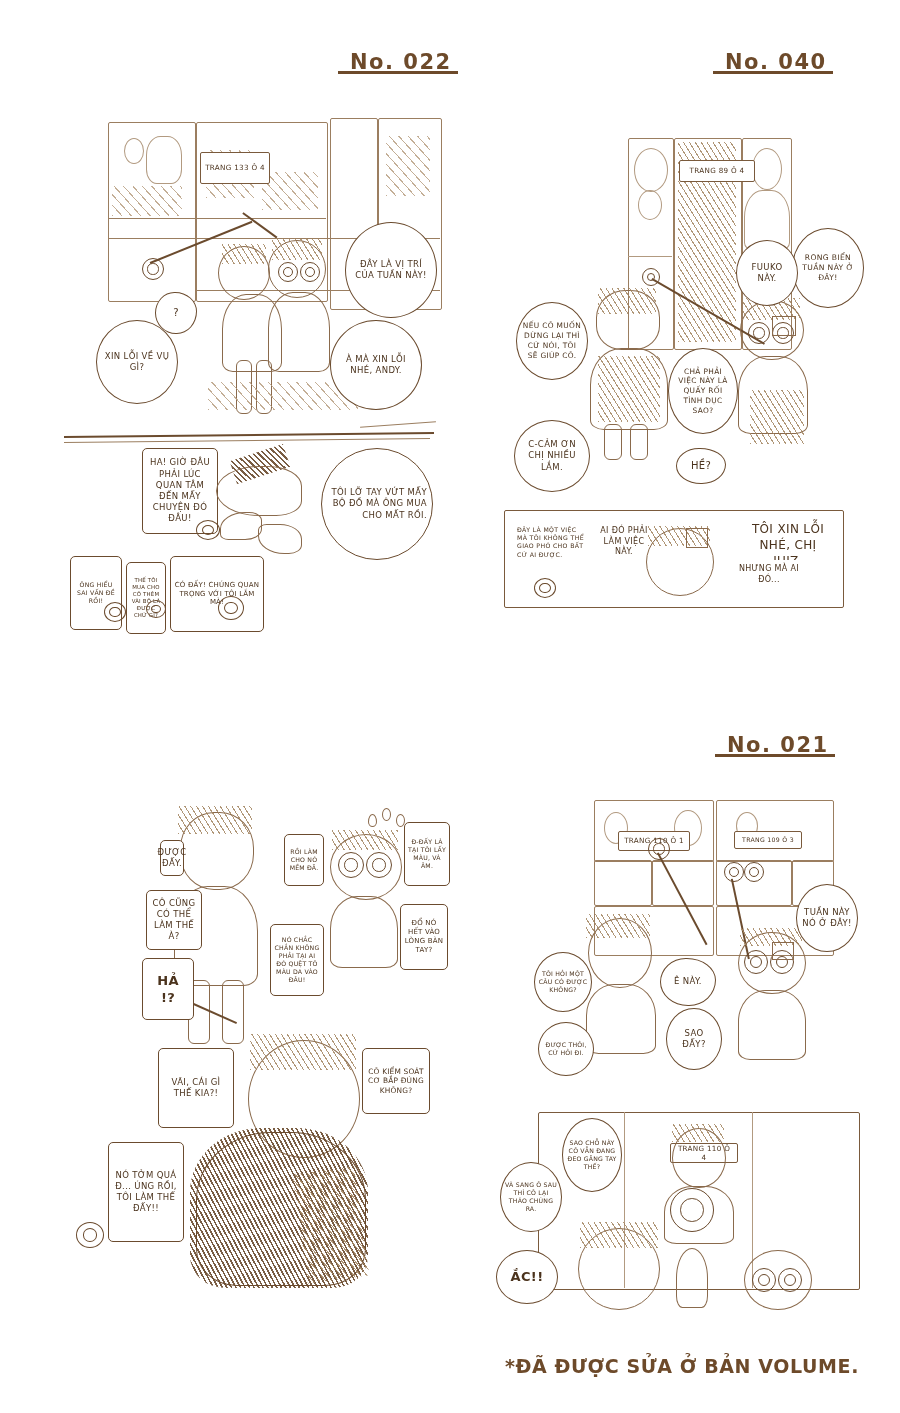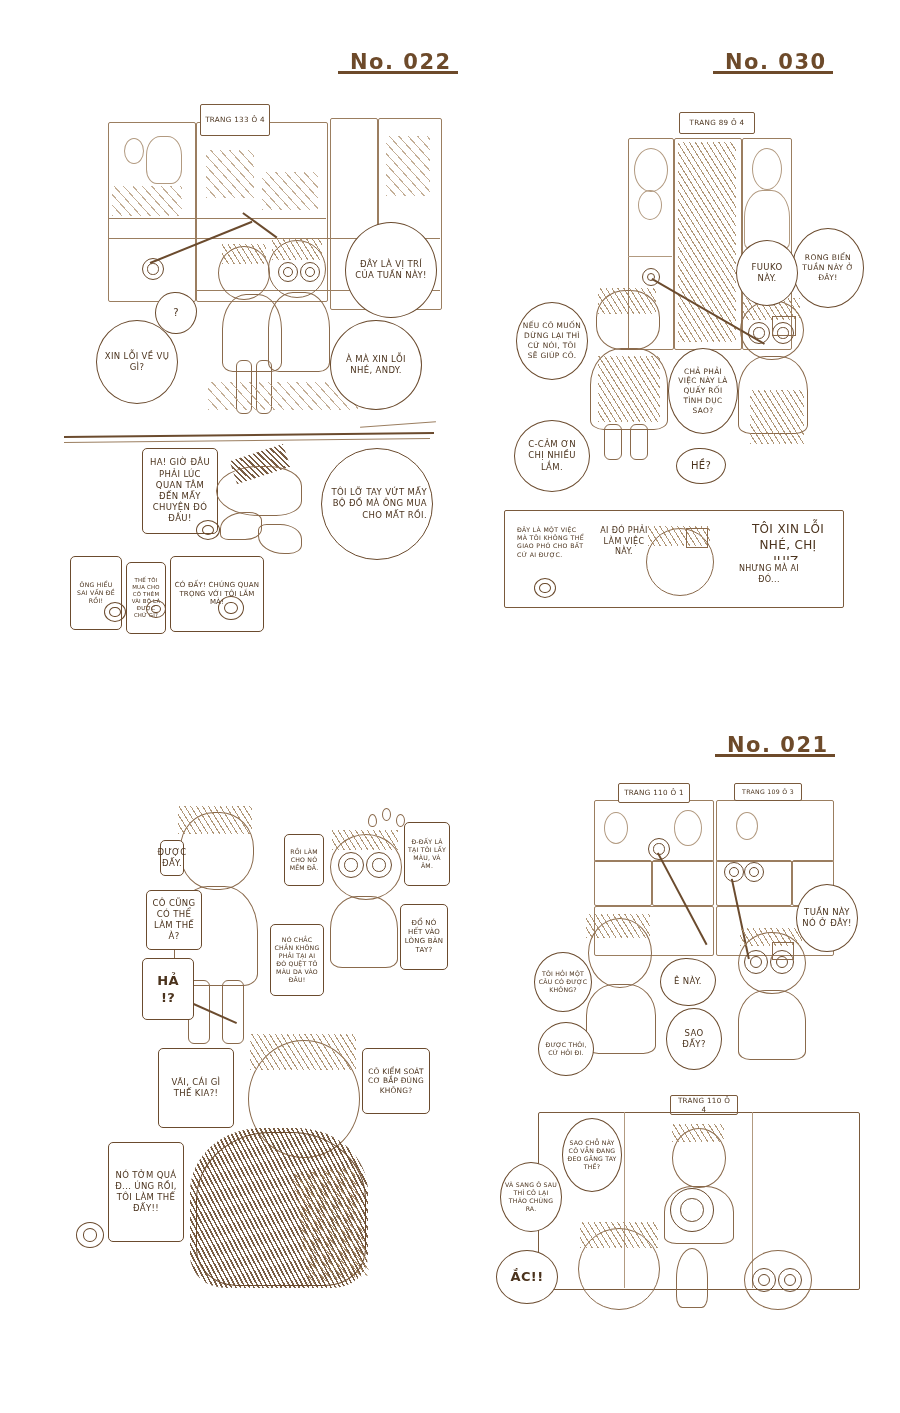--- a/index.html
+++ b/index.html
@@ -63,20 +63,21 @@
     color:#4b331d;
     font-family:"DejaVu Sans",sans-serif;
     font-size:7.2px;
     letter-spacing:.3px;
     text-align:center;
     line-height:1.3;
     display:flex;align-items:center;justify-content:center;
     padding:2px 4px;box-sizing:border-box;
     text-transform:uppercase;
     border-radius:2px;
+    margin-top:48px;
   }
 
   
   .fig{position:absolute;border:1.3px solid #8a6a4c;background:transparent;}
   .fig.head{border-radius:50%;}
   .fig.body{border-radius:40% 40% 18% 18%/45% 45% 12% 12%;}
   .scrib{
     position:absolute;
     background:repeating-linear-gradient(58deg,#a2845f 0px,#a2845f 1px,transparent 1px,transparent 5px);
     opacity:.85;
@@ -107,21 +108,21 @@
 </head>
 <body>
 
 <div class="page">
 
   <div class="sect-title" style="left:350px;top:50px;width:96px;">
     <span>No. 022</span>
     <span class="rule"></span>
   </div>
   <div class="sect-title" style="left:725px;top:50px;width:96px;">
-    <span>No. 030</span>
+    <span>No. 040</span>
     <span class="rule"></span>
   </div>
   <div class="sect-title" style="left:727px;top:733px;width:96px;">
     <span>No. 021</span>
     <span class="rule"></span>
   </div>
 
   <div>
 
     <div class="panelbox soft" style="left:108px;top:122px;width:86px;height:178px;"></div>
@@ -330,14 +331,15 @@
     <div class="fig" style="left:676px;top:1248px;width:30px;height:58px;border-radius:50% 50% 20% 20%;"></div>
     <div class="fig head" style="left:744px;top:1250px;width:66px;height:58px;"></div>
     <div class="eye" style="left:752px;top:1268px;width:22px;height:22px;"></div>
     <div class="eye" style="left:778px;top:1268px;width:22px;height:22px;"></div>
 
     <div class="bub oval tiny" style="left:562px;top:1118px;width:60px;height:74px;">SAO CHỖ NÀY CÔ VẪN ĐANG ĐEO GĂNG TAY THẾ?</div>
     <div class="bub oval tiny" style="left:500px;top:1162px;width:62px;height:70px;">VÀ SANG Ô SAU THÌ CÔ LẠI THÁO CHÚNG RA.</div>
     <div class="bub oval huge" style="left:496px;top:1250px;width:62px;height:54px;">ẮC!!</div>
   </div>
 
+  <div class="footer-note" style="left:505px;top:1355px;">*ĐÃ ĐƯỢC SỬA Ở BẢN VOLUME.</div>
 
 </div>
 
 </body></html>

